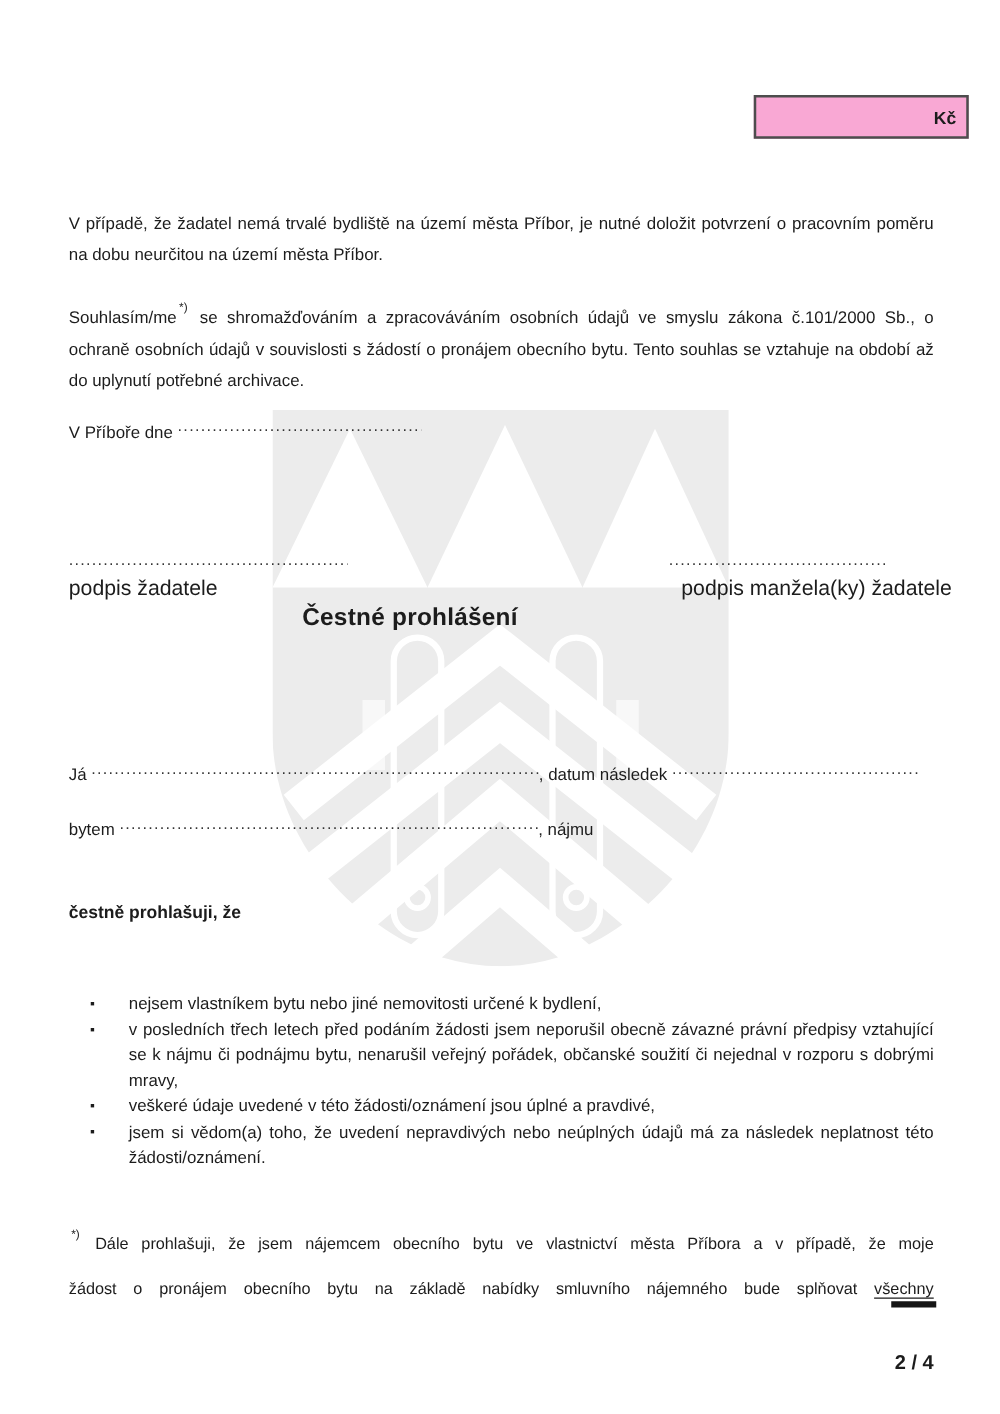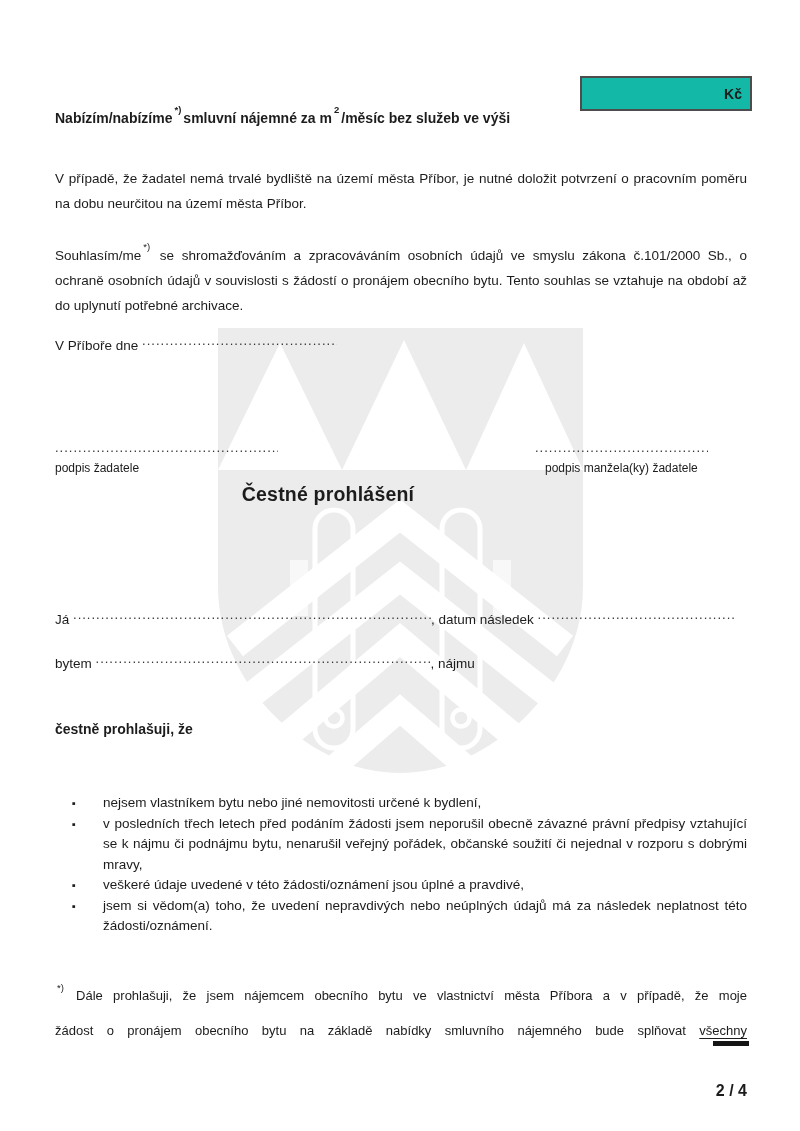--- a/index.html
+++ b/index.html
@@ -6,39 +6,39 @@
   .page{
     position:relative;width:800px;height:1131px;background:#ffffff;overflow:hidden;
     font-family:"Liberation Sans",sans-serif;color:#1c1c1c;
   }
   .abs{position:absolute;}
   .z{z-index:2;}
   
   .watermark{position:absolute;left:218px;top:328px;width:365px;height:445px;z-index:1;}
   
   .kc-box{
-    left:580px;top:76px;width:172px;height:35px;border:2px solid #4d4d4d;box-sizing:border-box;
-    display:flex;align-items:center;justify-content:flex-end;padding-right:8px;background:#14b8a6;
+    left:603px;top:76px;width:172px;height:35px;border:2px solid #4d4d4d;box-sizing:border-box;
+    display:flex;align-items:center;justify-content:flex-end;padding-right:8px;background:#f9a8d4;
   }
   .kc-box span{font-weight:bold;font-size:14px;}
   
   .offer-heading{left:55px;top:108px;width:700px;font-size:14px;font-weight:bold;}
   sup.s{font-size:9.5px;position:relative;top:-4px;margin:0 2px;}
   .para{left:55px;width:692px;font-size:13.5px;line-height:25px;text-align:justify;}
   .p1{top:166px;}
   .p2{top:238px;}
   .place-date{left:55px;top:333px;font-size:13.5px;white-space:nowrap;}
   
   .dots{
     display:inline-block;overflow:hidden;white-space:nowrap;vertical-align:baseline;
     font-size:13px;letter-spacing:1px;color:#333;height:17px;
   }
   .sig-dots{left:55px;top:440px;}
   .sig-dots2{left:535px;top:440px;}
-  .sig-label{font-size:12px;color:#1c1c1c;text-align:center;}
+  .sig-label{font-size:17px;color:#1c1c1c;text-align:center;}
   .lab1{left:55px;top:461px;}
   .lab2{left:535px;top:461px;margin-left:10px;}
   .decl-title{left:0;top:483px;width:656px;text-align:center;font-size:19.5px;font-weight:bold;letter-spacing:.2px;}
   .fill-line{left:55px;width:700px;font-size:13.5px;white-space:nowrap;}
   .ja-line{top:607px;}
   .bytem-line{top:651px;}
   .decl-heading{left:55px;top:721px;font-size:14px;font-weight:bold;}
   
   .bullets{left:72px;top:793px;width:675px;margin:0;padding:0;list-style:none;}
   .bullets li{
@@ -76,23 +76,20 @@
     <circle cx="243" cy="365" r="8.5" fill="none" stroke="#ffffff" stroke-width="4.5"></circle>
     <circle cx="243" cy="390" r="8.5" fill="none" stroke="#ffffff" stroke-width="4.5"></circle>
     <rect x="72" y="232" width="18" height="56" fill="#ffffff" opacity="0.65"></rect>
     <rect x="275" y="232" width="18" height="56" fill="#ffffff" opacity="0.65"></rect>
   </svg>
 
   <div class="abs z kc-box">
     <span>Kč</span>
   </div>
 
-  <div class="abs z offer-heading">
-    <span>Nabízím/nabízíme</span><sup class="s">*)</sup><span>smluvní nájemné za m</span><sup class="s">2</sup><span>/měsíc bez služeb ve výši</span>
-  </div>
 
   <div class="abs z para p1">V případě, že žadatel nemá trvalé bydliště na území města Příbor, je nutné doložit potvrzení o pracovním poměru na dobu neurčitou na území města Příbor.</div>
 
   <div class="abs z para p2">
     <span>Souhlasím/me</span><sup class="s">*)</sup> <span>se shromažďováním a zpracováváním osobních údajů ve smyslu zákona č.101/2000 Sb., o ochraně osobních údajů v souvislosti s žádostí o pronájem obecního bytu. Tento souhlas se vztahuje na období až do uplynutí potřebné archivace.</span>
   </div>
 
   <div class="abs z place-date">
     <span>V Příboře dne</span>
     <span class="dots" style="width:195px">........................................................................................................................................................................</span>

